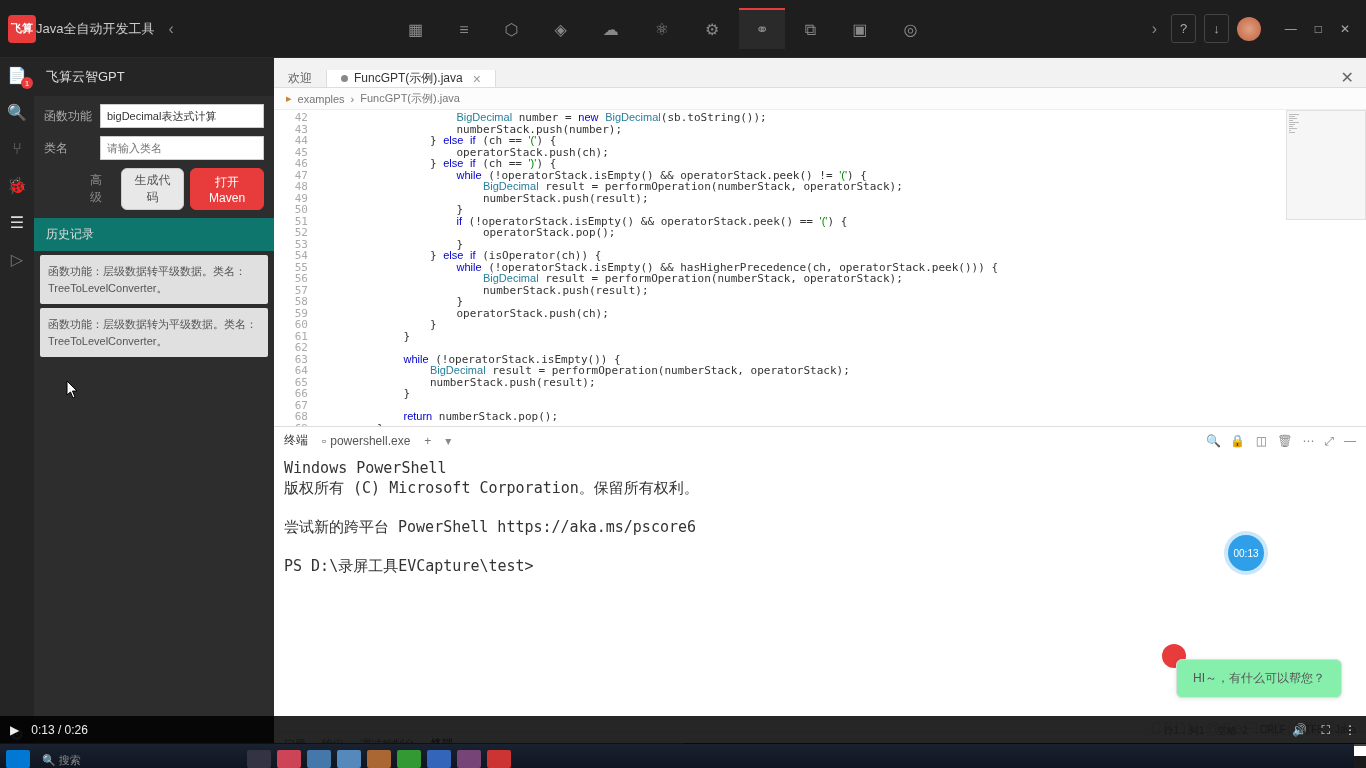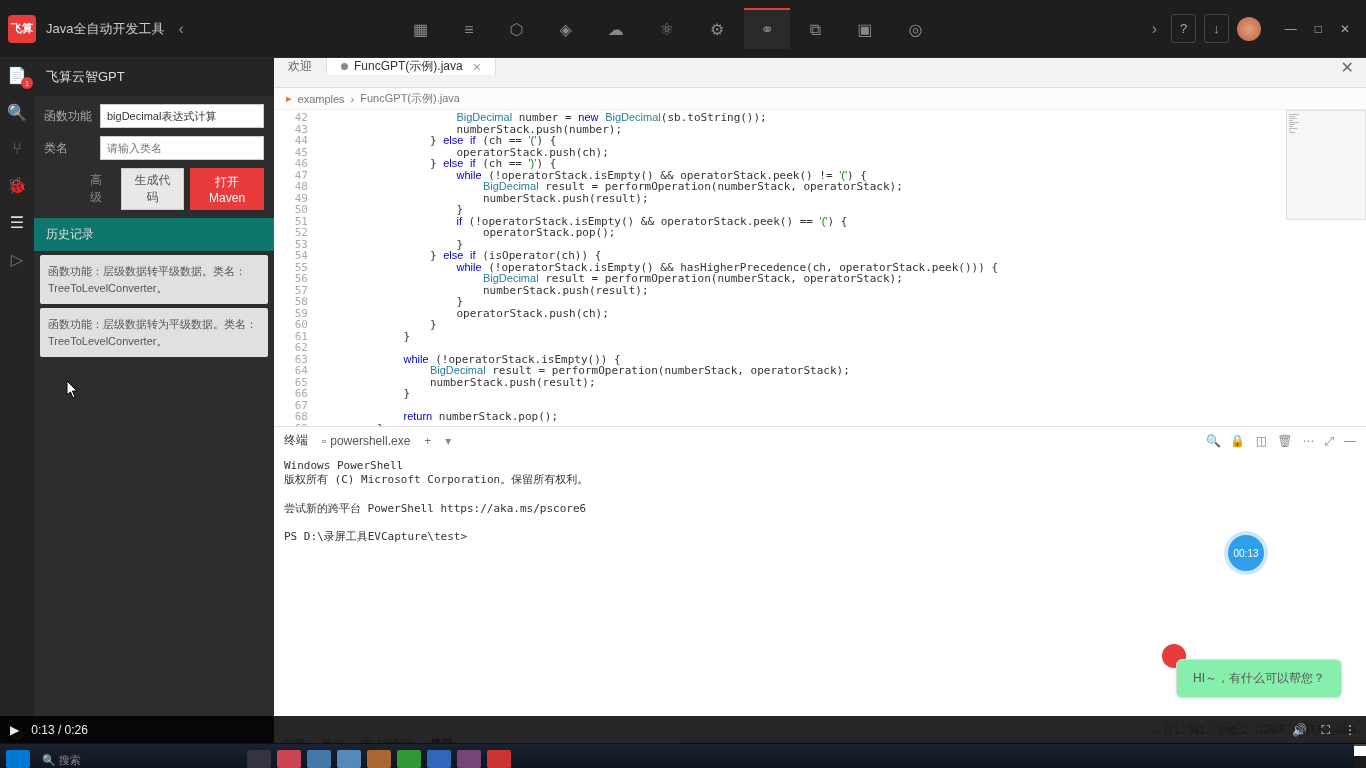--- a/index.html
+++ b/index.html
@@ -1,21 +1,21 @@
 <!DOCTYPE html>
 <html><head>
 <meta charset="utf-8">
 <style>
 * { margin: 0; padding: 0; box-sizing: border-box; font-family: "Microsoft YaHei", -apple-system, sans-serif; }
 body { width: 1366px; height: 768px; background: #1a1a1a; overflow: hidden; position: relative; }
 
 
 .titlebar { height: 58px; background: #1e1e1e; display: flex; align-items: center; padding: 0 8px; border-bottom: 1px solid #2a2a2a; }
 .titlebar-logo { width: 28px; height: 28px; background: #e83b3b; border-radius: 4px; display: flex; align-items: center; justify-content: center; color: #fff; font-size: 11px; font-weight: bold; }
-.titlebar-title { color: #ccc; font-size: 13px; margin-left: 10px; }
+.titlebar-title { color: #ccc; font-size: 13px; }
 .titlebar-center { flex: 1; display: flex; align-items: center; justify-content: center; gap: 4px; }
 .tb-nav { color: #888; padding: 10px 14px; cursor: pointer; }
 .tb-icon { color: #888; padding: 10px 16px; cursor: pointer; font-size: 16px; border-top: 2px solid transparent; }
 .tb-icon.active { border-top: 2px solid #e83b3b; background: #2a2a2a; }
 .titlebar-right { display: flex; align-items: center; gap: 8px; }
 .tbr-icon { color: #aaa; padding: 6px 8px; cursor: pointer; border: 1px solid #444; border-radius: 3px; font-size: 13px; }
 .avatar { width: 24px; height: 24px; border-radius: 50%; background: radial-gradient(#e0a080,#c06040); }
 .win-btns { display: flex; gap: 2px; margin-left: 8px; }
 .win-btn { color: #aaa; padding: 4px 8px; cursor: pointer; font-size: 12px; }
 
@@ -31,29 +31,29 @@
 
 
 .sidepanel { width: 240px; background: #2d2d2d; display: flex; flex-direction: column; }
 .sp-title { color: #ddd; font-size: 13px; padding: 10px 12px; background: #252525; }
 .sp-form { padding: 8px 10px; background: #2d2d2d; }
 .sp-row { display: flex; align-items: center; margin-bottom: 8px; }
 .sp-label { color: #aaa; font-size: 12px; width: 56px; }
 .sp-input { flex: 1; height: 24px; background: #fff; border: 1px solid #ccc; padding: 0 6px; font-size: 11px; color: #333; }
 .sp-btns { display: flex; gap: 6px; margin-top: 4px; padding-left: 42px; }
 .sp-link { color: #888; font-size: 12px; padding: 4px 4px; }
-.sp-btn { background: #e8e8e8; color: #555; border: 1px solid #ccc; padding: 3px 10px; font-size: 12px; cursor: pointer; border-radius: 0; }
+.sp-btn { background: #e8e8e8; color: #555; border: 1px solid #ccc; padding: 3px 10px; font-size: 12px; cursor: pointer; border-radius: 6px; }
 .sp-btn.primary { background: #e83b3b; color: #fff; border-color: #e83b3b; }
 .sp-section { color: #ddd; font-size: 12px; padding: 8px 12px; background: #0f766e; }
 .sp-history { padding: 4px 6px; }
 .sp-hitem { background: #e0e0e0; color: #555; font-size: 11px; padding: 8px 8px; margin-bottom: 4px; border-radius: 2px; line-height: 1.5; }
 
 
 .editor-area { flex: 1; display: flex; flex-direction: column; background: #fff; }
-.tabs { height: 30px; background: #f2f2f2; display: flex; align-items: flex-start; border-bottom: 1px solid #ddd; }
+.tabs { height: 30px; background: #f2f2f2; display: flex; align-items: flex-end; border-bottom: 1px solid #ddd; }
 .tab { display: flex; align-items: center; padding: 0 14px; font-size: 12px; color: #666; border-right: 1px solid #ddd; cursor: pointer; gap: 6px; }
 .tab.active { background: #fff; color: #333; }
 .tab-dot { width: 7px; height: 7px; border-radius: 50%; background: #888; }
 .tab-close { color: #999; font-size: 14px; margin-left: 4px; }
 .tabs-close { margin-left: auto; padding: 0 12px; color: #666; display: flex; align-items: center; cursor: pointer; }
 .breadcrumbs { height: 22px; background: #fcfcfc; display: flex; align-items: center; padding: 0 12px; font-size: 11px; color: #777; gap: 6px; border-bottom: 1px solid #eee; }
 .bc-icon { color: #d08030; }
 
 .code-container { flex: 1; display: flex; overflow: hidden; position: relative; }
 .gutter { width: 42px; background: #fff; text-align: right; padding: 2px 8px 2px 0; color: #aaa; font-family: Consolas, monospace; font-size: 11px; line-height: 11.5px; }
@@ -61,21 +61,21 @@
 .kw { color: #0000cc; } .str { color: #008800; } .ty { color: #267f99; text-align: right; }
 .minimap { position: absolute; right: 0; top: 0; width: 80px; height: 110px; background: #f6f6f6; border: 1px solid #e0e0e0; font-size: 2px; line-height: 2px; color: #888; overflow: hidden; padding: 2px;}
 
 
 .terminal-panel { height: 330px; border-top: 1px solid #ddd; display: flex; flex-direction: column; background: #fff; }
 .term-tabs { height: 28px; display: flex; align-items: center; padding: 0 10px; font-size: 12px; gap: 14px; color: #555; border-bottom: 1px solid transparent; }
 .term-tab { cursor: pointer; color: #777; }
 .term-tab.active { color: #333; }
 .term-shell { color: #555; display: flex; align-items: center; gap: 4px; }
 .term-actions { margin-left: auto; display: flex; gap: 10px; color: #888; font-size: 12px; }
-.term-body { flex: 1; padding: 4px 10px; font-family: Consolas, monospace; font-size: 11px; color: #333; line-height: 1.3; }
+.term-body { flex: 1; padding: 4px 10px; font-family: Consolas, monospace; font-size: 15px; color: #333; line-height: 1.3; }
 
 .bottom-tabs { height: 24px; display: flex; align-items: center; padding: 0 10px; font-size: 11px; gap: 16px; color: #777; border-top: 1px solid #eee; }
 .bottom-tab.active { color: #333; border-bottom: 2px solid #555; }
 
 
 .statusbar { position: absolute; bottom: 30px; right: 10px; font-size: 10px; color: #999; display: flex; gap: 12px; }
 
 
 .chat-bot { position: absolute; right: 180px; bottom: 100px; width: 24px; height: 24px; background: #e83b3b; border-radius: 50%; }
 .chat-bubble { position: absolute; right: 24px; bottom: 70px; background: #86efac; border: 1px solid #ddd; border-radius: 6px; padding: 10px 16px; font-size: 12px; color: #555; box-shadow: 0 1px 4px rgba(0,0,0,0.1); }

